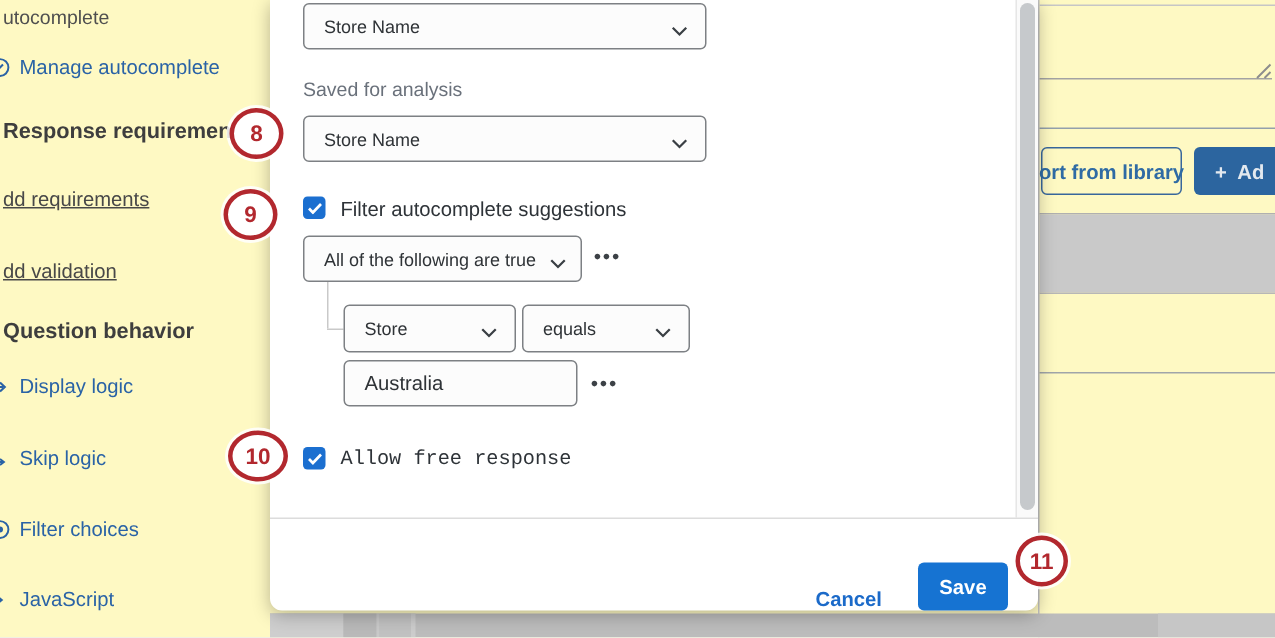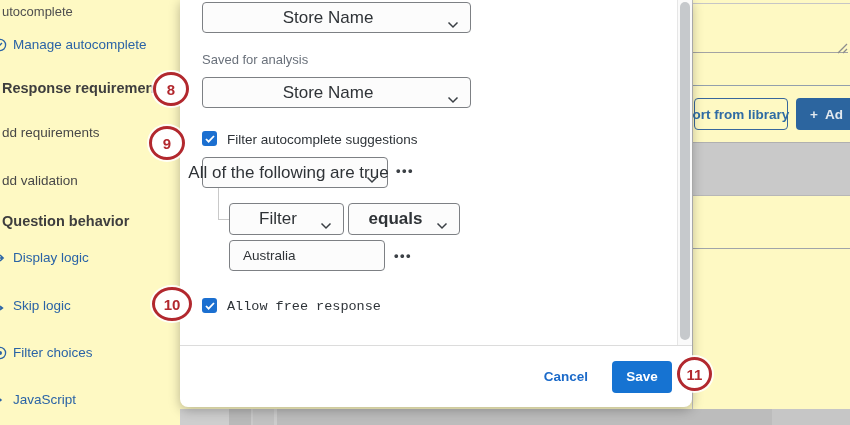--- a/index.html
+++ b/index.html
@@ -6,21 +6,21 @@
   .stage{
     position:relative;width:850px;height:425px;overflow:hidden;
     background:#fef9c3;
     font-family:"Liberation Sans","DejaVu Sans",sans-serif;
     color:#2f3337;
   }
   .abs{position:absolute;}
   
   .sb-cut{left:2px;top:4px;font-size:13px;color:#4f4f4f;}
   .sb-head{font-size:14.5px;font-weight:700;color:#3e3e3e;white-space:nowrap;}
-  .sb-item{font-size:13.5px;color:#484848;white-space:nowrap;}
+  .sb-item{font-size:13.5px;color:#484848;white-space:nowrap;text-decoration:underline;}
   .sb-link{font-size:13.5px;color:#2a63a6;white-space:nowrap;}
   .sb-ico{position:absolute;left:-20px;top:0px;width:14px;height:14px;}
   .sb-ico svg{display:block;}
   
   .vline{left:692px;top:0;width:1px;height:425px;background:#c2c2c2;}
   .hline{height:1px;left:693px;width:157px;}
   .row-dark{left:693px;top:143px;width:157px;height:52px;background:#c9c9c9;}
   .btn-ghost{
     left:694px;top:98px;width:94px;height:32px;border:1px solid #38679c;border-radius:4px;
     color:#2f6ba4;font-size:13.5px;font-weight:600;display:flex;align-items:center;justify-content:center;
@@ -36,21 +36,21 @@
   .band{left:180px;top:409px;width:670px;height:16px;background:#bcbcbc;}
   .seg{position:absolute;top:0;height:16px;}
   
   .modal{
     left:180px;top:0;width:512px;height:407px;background:#ffffff;
     border-radius:0 0 8px 8px;box-shadow:0 3px 12px rgba(0,0,0,.28);
   }
   .dd{
     position:absolute;box-sizing:border-box;height:31px;border:1px solid #7d8084;border-radius:4px;
     background:#fcfcfc;display:flex;align-items:center;padding:0 30px 0 13px;
-    font-size:17px;color:#2f3337;white-space:nowrap;cursor:default;justify-content:center;
+    font-size:12px;color:#2f3337;white-space:nowrap;cursor:default;
   }
   .dd .chev{position:absolute;right:11px;top:11px;}
   .tin{
     position:absolute;box-sizing:border-box;height:31px;border:1px solid #7d8084;border-radius:4px;
     background:#fcfcfc;display:flex;align-items:center;padding:0 13px;
     font-size:13.5px;color:#2f3337;white-space:nowrap;
   }
   .lbl{position:absolute;font-size:13px;color:#6a717b;white-space:nowrap;}
   .cb{
     position:absolute;width:15px;height:15px;border-radius:3px;background:#1b6fd0;
@@ -59,21 +59,21 @@
   .cb-lbl{position:absolute;font-size:13.5px;color:#2e3338;white-space:nowrap;}
   .dots{
     position:absolute;font-size:13px;font-weight:700;letter-spacing:1.5px;color:#3c4146;
     cursor:pointer;
   }
   .conn{position:absolute;background:#c9c9c9;}
   .sbar{position:absolute;right:0;top:0;width:15px;height:345px;background:#fafafa;border-left:1px solid #e6e6e6;box-sizing:border-box;}
   .sbar .thumb{position:absolute;left:2px;top:2px;width:10px;height:338px;background:#c6c9cc;border-radius:5px;}
   .footer{
     position:absolute;left:0;top:345px;width:512px;height:62px;border-top:1px solid #dcdcdc;
-    box-sizing:border-box;display:flex;align-items:center;justify-content:flex-end;gap:24px;padding-right:20px;
+    box-sizing:border-box;display:flex;align-items:flex-end;justify-content:flex-end;gap:24px;padding-right:20px;
   }
   .cancel{color:#1b6ac9;font-size:13.5px;font-weight:600;cursor:pointer;}
   .save{
     width:60px;height:32px;background:#1673d2;border:none;border-radius:4px;color:#fff;
     font-size:13.5px;font-weight:600;font-family:inherit;cursor:pointer;
     display:flex;align-items:center;justify-content:center;
   }
   
   .ann{
     position:absolute;box-sizing:border-box;border:3px solid #b2282e;border-radius:50%;
@@ -214,28 +214,28 @@
             <path d="M1.5 1.5L6 6l4.5-4.5" fill="none" stroke="#3a3f44" stroke-width="1.5"></path>
           </svg>
       </span>
     </div>
     <div class="dots" style="left:216px;top:163px;">•••</div>
 
     <div class="conn" style="left:38px;top:188px;width:1px;height:31px;"></div>
     <div class="conn" style="left:38px;top:219px;width:11px;height:1px;"></div>
 
     <div class="dd" style="left:49px;top:203px;width:115px;height:32px;">
-      <span>Filter</span>
-      <span class="chev">
-        <svg width="12" height="8" viewBox="0 0 12 8">
-            <path d="M1.5 1.5L6 6l4.5-4.5" fill="none" stroke="#3a3f44" stroke-width="1.5"></path>
-          </svg>
-      </span>
-    </div>
-    <div class="dd" style="left:168px;top:203px;width:112px;height:32px;font-weight:bold;">
+      <span>Store</span>
+      <span class="chev">
+        <svg width="12" height="8" viewBox="0 0 12 8">
+            <path d="M1.5 1.5L6 6l4.5-4.5" fill="none" stroke="#3a3f44" stroke-width="1.5"></path>
+          </svg>
+      </span>
+    </div>
+    <div class="dd" style="left:168px;top:203px;width:112px;height:32px;">
       <span>equals</span>
       <span class="chev">
         <svg width="12" height="8" viewBox="0 0 12 8">
             <path d="M1.5 1.5L6 6l4.5-4.5" fill="none" stroke="#3a3f44" stroke-width="1.5"></path>
           </svg>
       </span>
     </div>
     <div class="tin" style="left:49px;top:240px;width:156px;">
       <span>Australia</span>
     </div>

